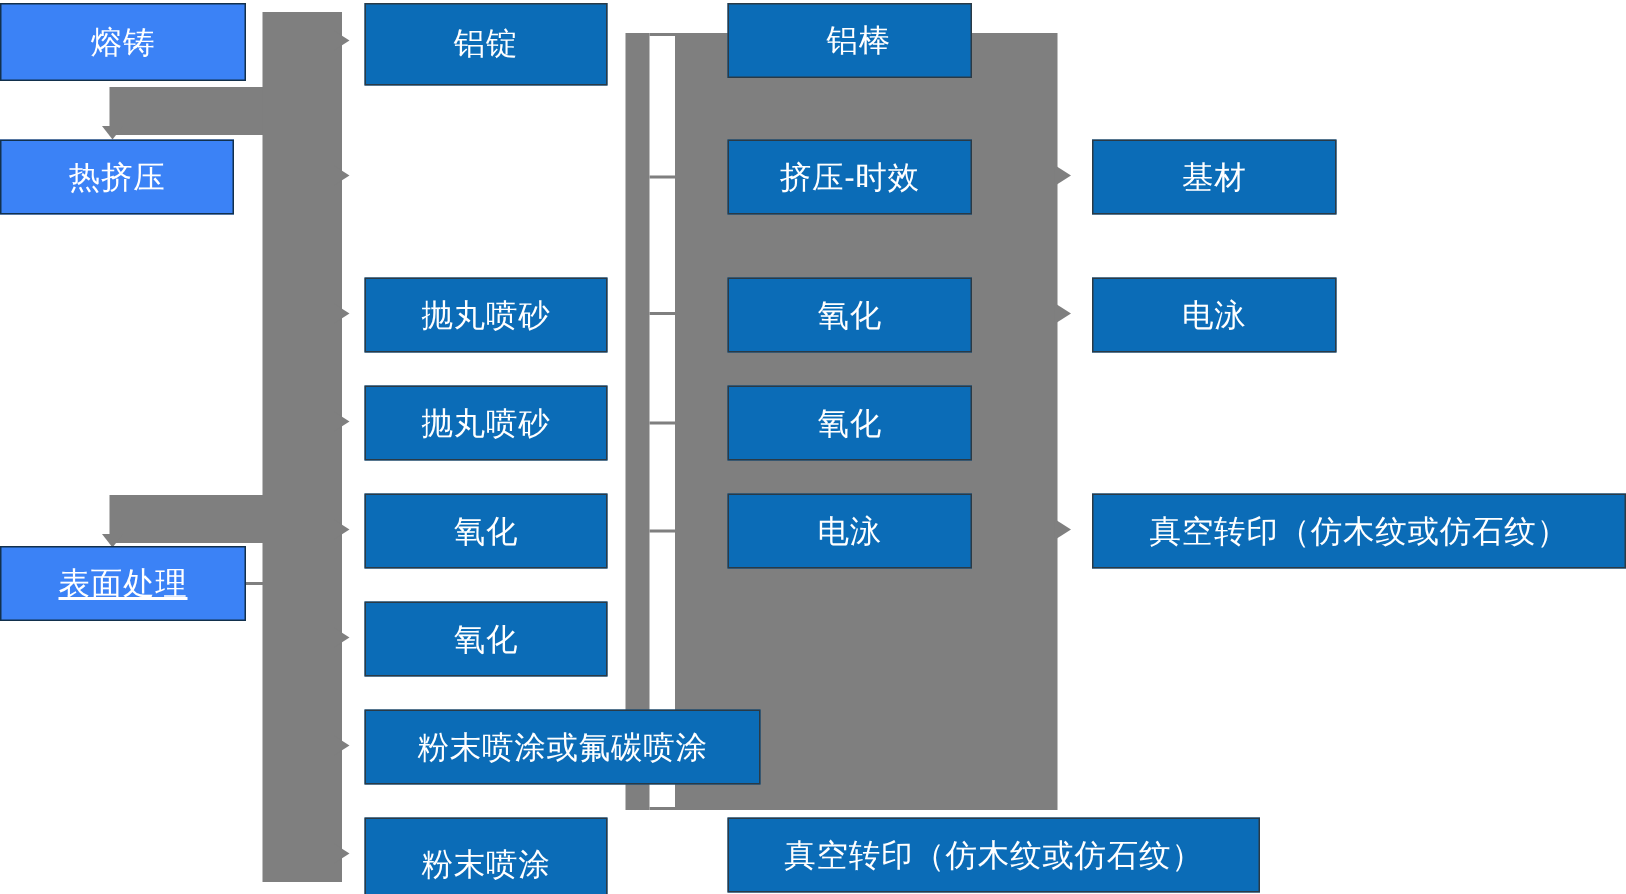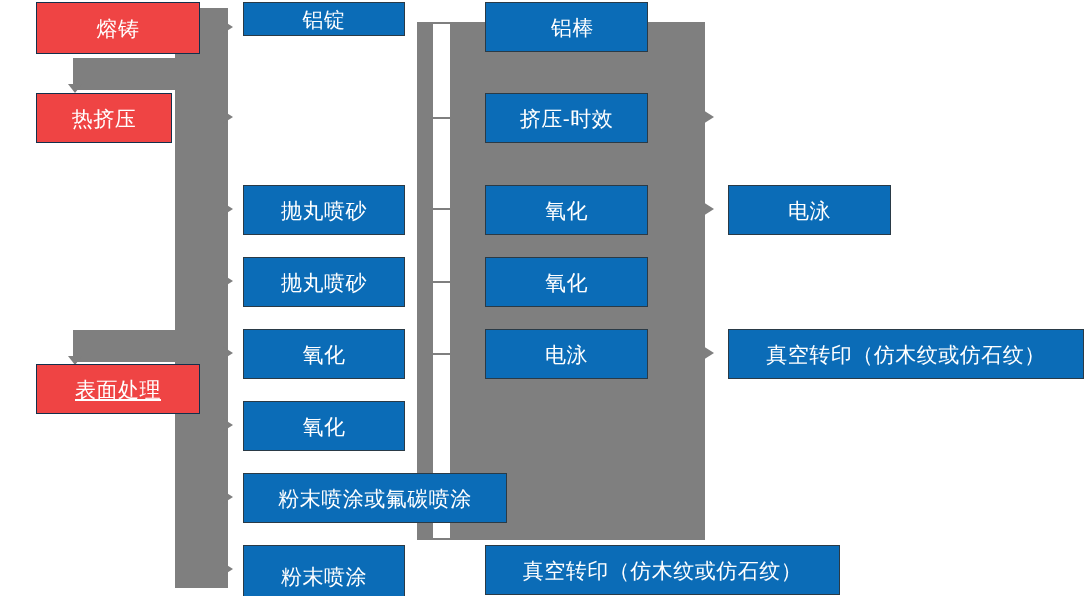--- a/index.html
+++ b/index.html
@@ -32,23 +32,22 @@
     align-items: center;
     justify-content: center;
     color: #ffffff;
     border: 1px solid #17375E;
     font-size: 21px;
     line-height: 1;
     letter-spacing: 0.5px;
     white-space: nowrap;
   }
   .box.dark {
-    background: #ef4444;
+    background: #3b82f6;
     border-color: #12304C;
-    margin-left: 36px;
   }
   .box.bright {
     background: #0B6CB7;
     border-color: #2A3A46;
   }
   
   .box.bright::before {
     content: "";
     position: absolute;
     left: 4px;
@@ -126,29 +125,29 @@
   <div class="gray" style="left:450px; top:22px; width:255px; height:518px;"></div>
 
   <div class="arrow-right" style="left:703px; top:110px;"></div>
   <div class="arrow-right" style="left:703px; top:202px;"></div>
   <div class="arrow-right" style="left:703px; top:346px;"></div>
 
   <div class="box dark" style="left:0px; top:2px; width:164px; height:52px;">
     <span>熔铸</span>
   </div>
 
-  <div class="box dark" style="left:0px; top:93px; width:136px; height:50px;">
+  <div class="box dark" style="left:0px; top:93px; width:156px; height:50px;">
     <span>热挤压</span>
   </div>
 
   <div class="box dark" style="left:0px; top:364px; width:164px; height:50px;text-decoration:underline;">
     <span>表面处理</span>
   </div>
 
-  <div class="box bright" style="left:243px; top:2px; width:162px; height:34px;">
+  <div class="box bright" style="left:243px; top:2px; width:162px; height:55px;font-family:Liberation Serif, serif;">
     <span>铝锭</span>
   </div>
 
 
   <div class="box bright" style="left:243px; top:185px; width:162px; height:50px;">
     <span>抛丸喷砂</span>
   </div>
 
   <div class="box bright" style="left:243px; top:257px; width:162px; height:50px;">
     <span>抛丸喷砂</span>
@@ -187,20 +186,23 @@
   </div>
 
   <div class="box bright" style="left:485px; top:329px; width:163px; height:50px;">
     <span>电泳</span>
   </div>
 
   <div class="box bright" style="left:485px; top:545px; width:355px; height:50px;">
     <span>真空转印（仿木纹或仿石纹）</span>
   </div>
 
+  <div class="box bright" style="left:728px; top:93px; width:163px; height:50px;">
+    <span>基材</span>
+  </div>
 
   <div class="box bright" style="left:728px; top:185px; width:163px; height:50px;">
     <span>电泳</span>
   </div>
 
   <div class="box bright" style="left:728px; top:329px; width:356px; height:50px;">
     <span>真空转印（仿木纹或仿石纹）</span>
   </div>
 
 </div>

